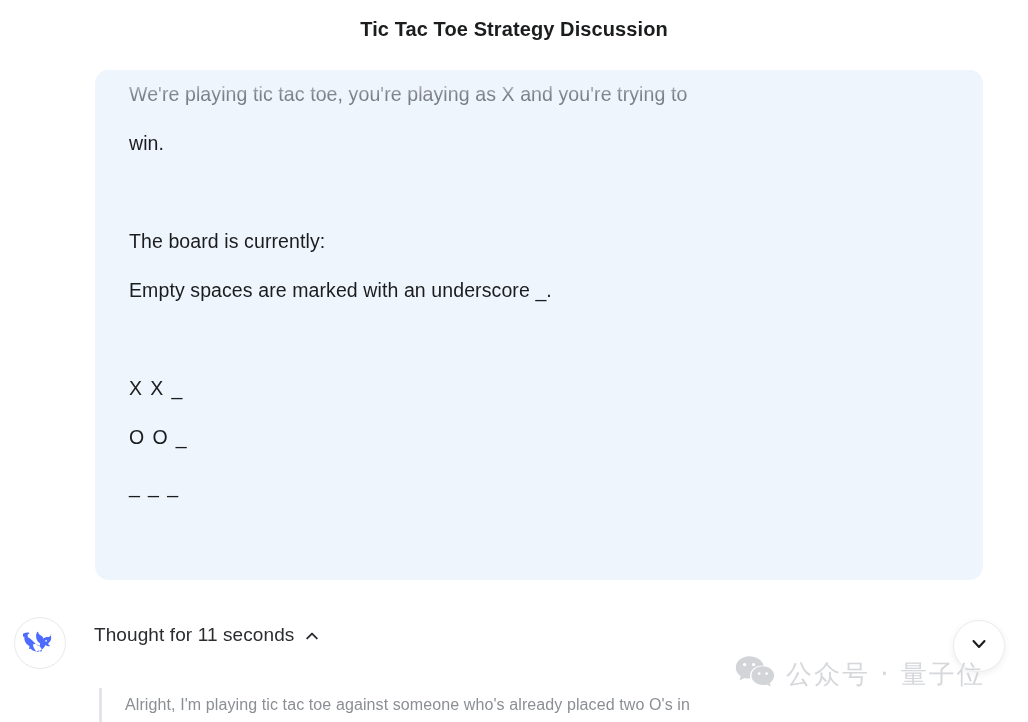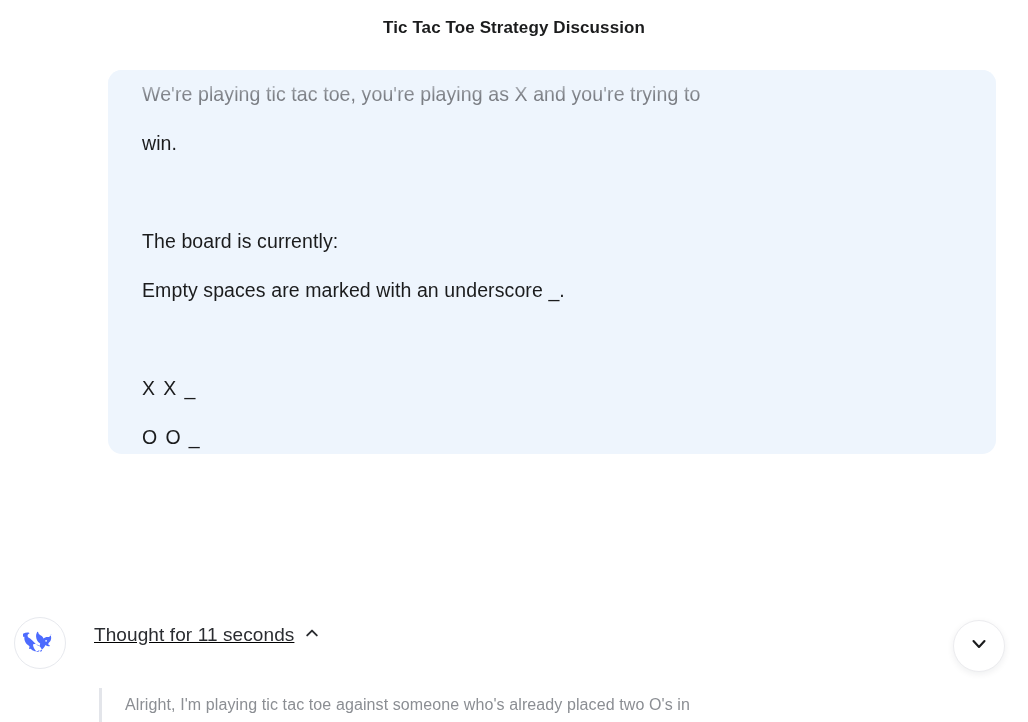--- a/index.html
+++ b/index.html
@@ -19,37 +19,36 @@
     background: #ffffff;
   }
 
   
   .page-title {
     position: absolute;
     top: 18px;
     left: 0;
     width: 1028px;
     text-align: center;
-    font-size: 17px;
+    font-size: 20px;
     font-weight: 700;
     color: #1b1c1d;
     letter-spacing: 0.1px;
   }
 
   
   .user-bubble {
     position: absolute;
     left: 95px;
     top: 70px;
     width: 888px;
-    height: 384px;
+    height: 510px;
     background: #eef5fd;
     border-radius: 14px;
     overflow: hidden;
-    margin-left: 13px;
   }
 
   .bubble-inner {
     position: absolute;
     left: 34px;
     top: 0;
     right: 26px;
     font-size: 19.5px;
     line-height: 49px;
     color: #1b1c1d;
@@ -101,24 +100,23 @@
     justify-content: center;
   }
 
   .avatar svg { display: block; }
 
   .thought-row {
     position: absolute;
     left: 94px;
     top: 24px;
     display: flex;
-    align-items: flex-start;
+    align-items: center;
     gap: 10px;
     cursor: pointer;
-    text-decoration: underline;
   }
 
   .thought-label {
     font-size: 19px;
     color: #2a2c30;
     letter-spacing: 0.1px;
   }
 
   .chevron-up {
     display: inline-block;
@@ -251,14 +249,32 @@
   </div>
 
   <div class="scroll-btn">
     <span>
       <svg width="22" height="22" viewBox="0 0 22 22" aria-hidden="true">
         <path d="M5.5 8 L11 14 L16.5 8" fill="none" stroke="#1b1c1d" stroke-width="2.1" stroke-linecap="round" stroke-linejoin="round"></path>
       </svg>
     </span>
   </div>
 
+  <div class="watermark">
+    <span>
+      <svg width="40" height="34" viewBox="0 0 40 34" aria-hidden="true">
+        <g fill="#cfd1d5">
+          <path d="M14.2 1.2C6.7 1.2 0.8 6.2 0.8 12.4c0 3.5 1.9 6.6 4.9 8.7L4.5 25.4l4.9-2.5
+                   c1.5 0.4 3.1 0.7 4.8 0.7c0.4 0 0.8 0 1.2-0.05c-0.25-0.85-0.4-1.75-0.4-2.65
+                   c0-5.75 5.6-10.4 12.5-10.4c0.45 0 0.9 0.02 1.35 0.06C27.5 5.3 21.5 1.2 14.2 1.2z"></path>
+          <circle cx="9.6" cy="9.6" r="1.65" fill="#ffffff"></circle>
+          <circle cx="18.6" cy="9.6" r="1.65" fill="#ffffff"></circle>
+          <path d="M39.2 20.6c0-5.2-5.1-9.4-11.4-9.4s-11.4 4.2-11.4 9.4c0 5.2 5.1 9.4 11.4 9.4
+                   c1.35 0 2.65-0.2 3.85-0.55l4.1 2.1l-1-3.45C37.5 26.1 39.2 23.5 39.2 20.6z"></path>
+          <circle cx="24.2" cy="18.6" r="1.35" fill="#ffffff"></circle>
+          <circle cx="31.6" cy="18.6" r="1.35" fill="#ffffff"></circle>
+        </g>
+      </svg>
+    </span>
+    <span class="watermark-text">公众号 · 量子位</span>
+  </div>
 
 </div>
 
 </body></html>

